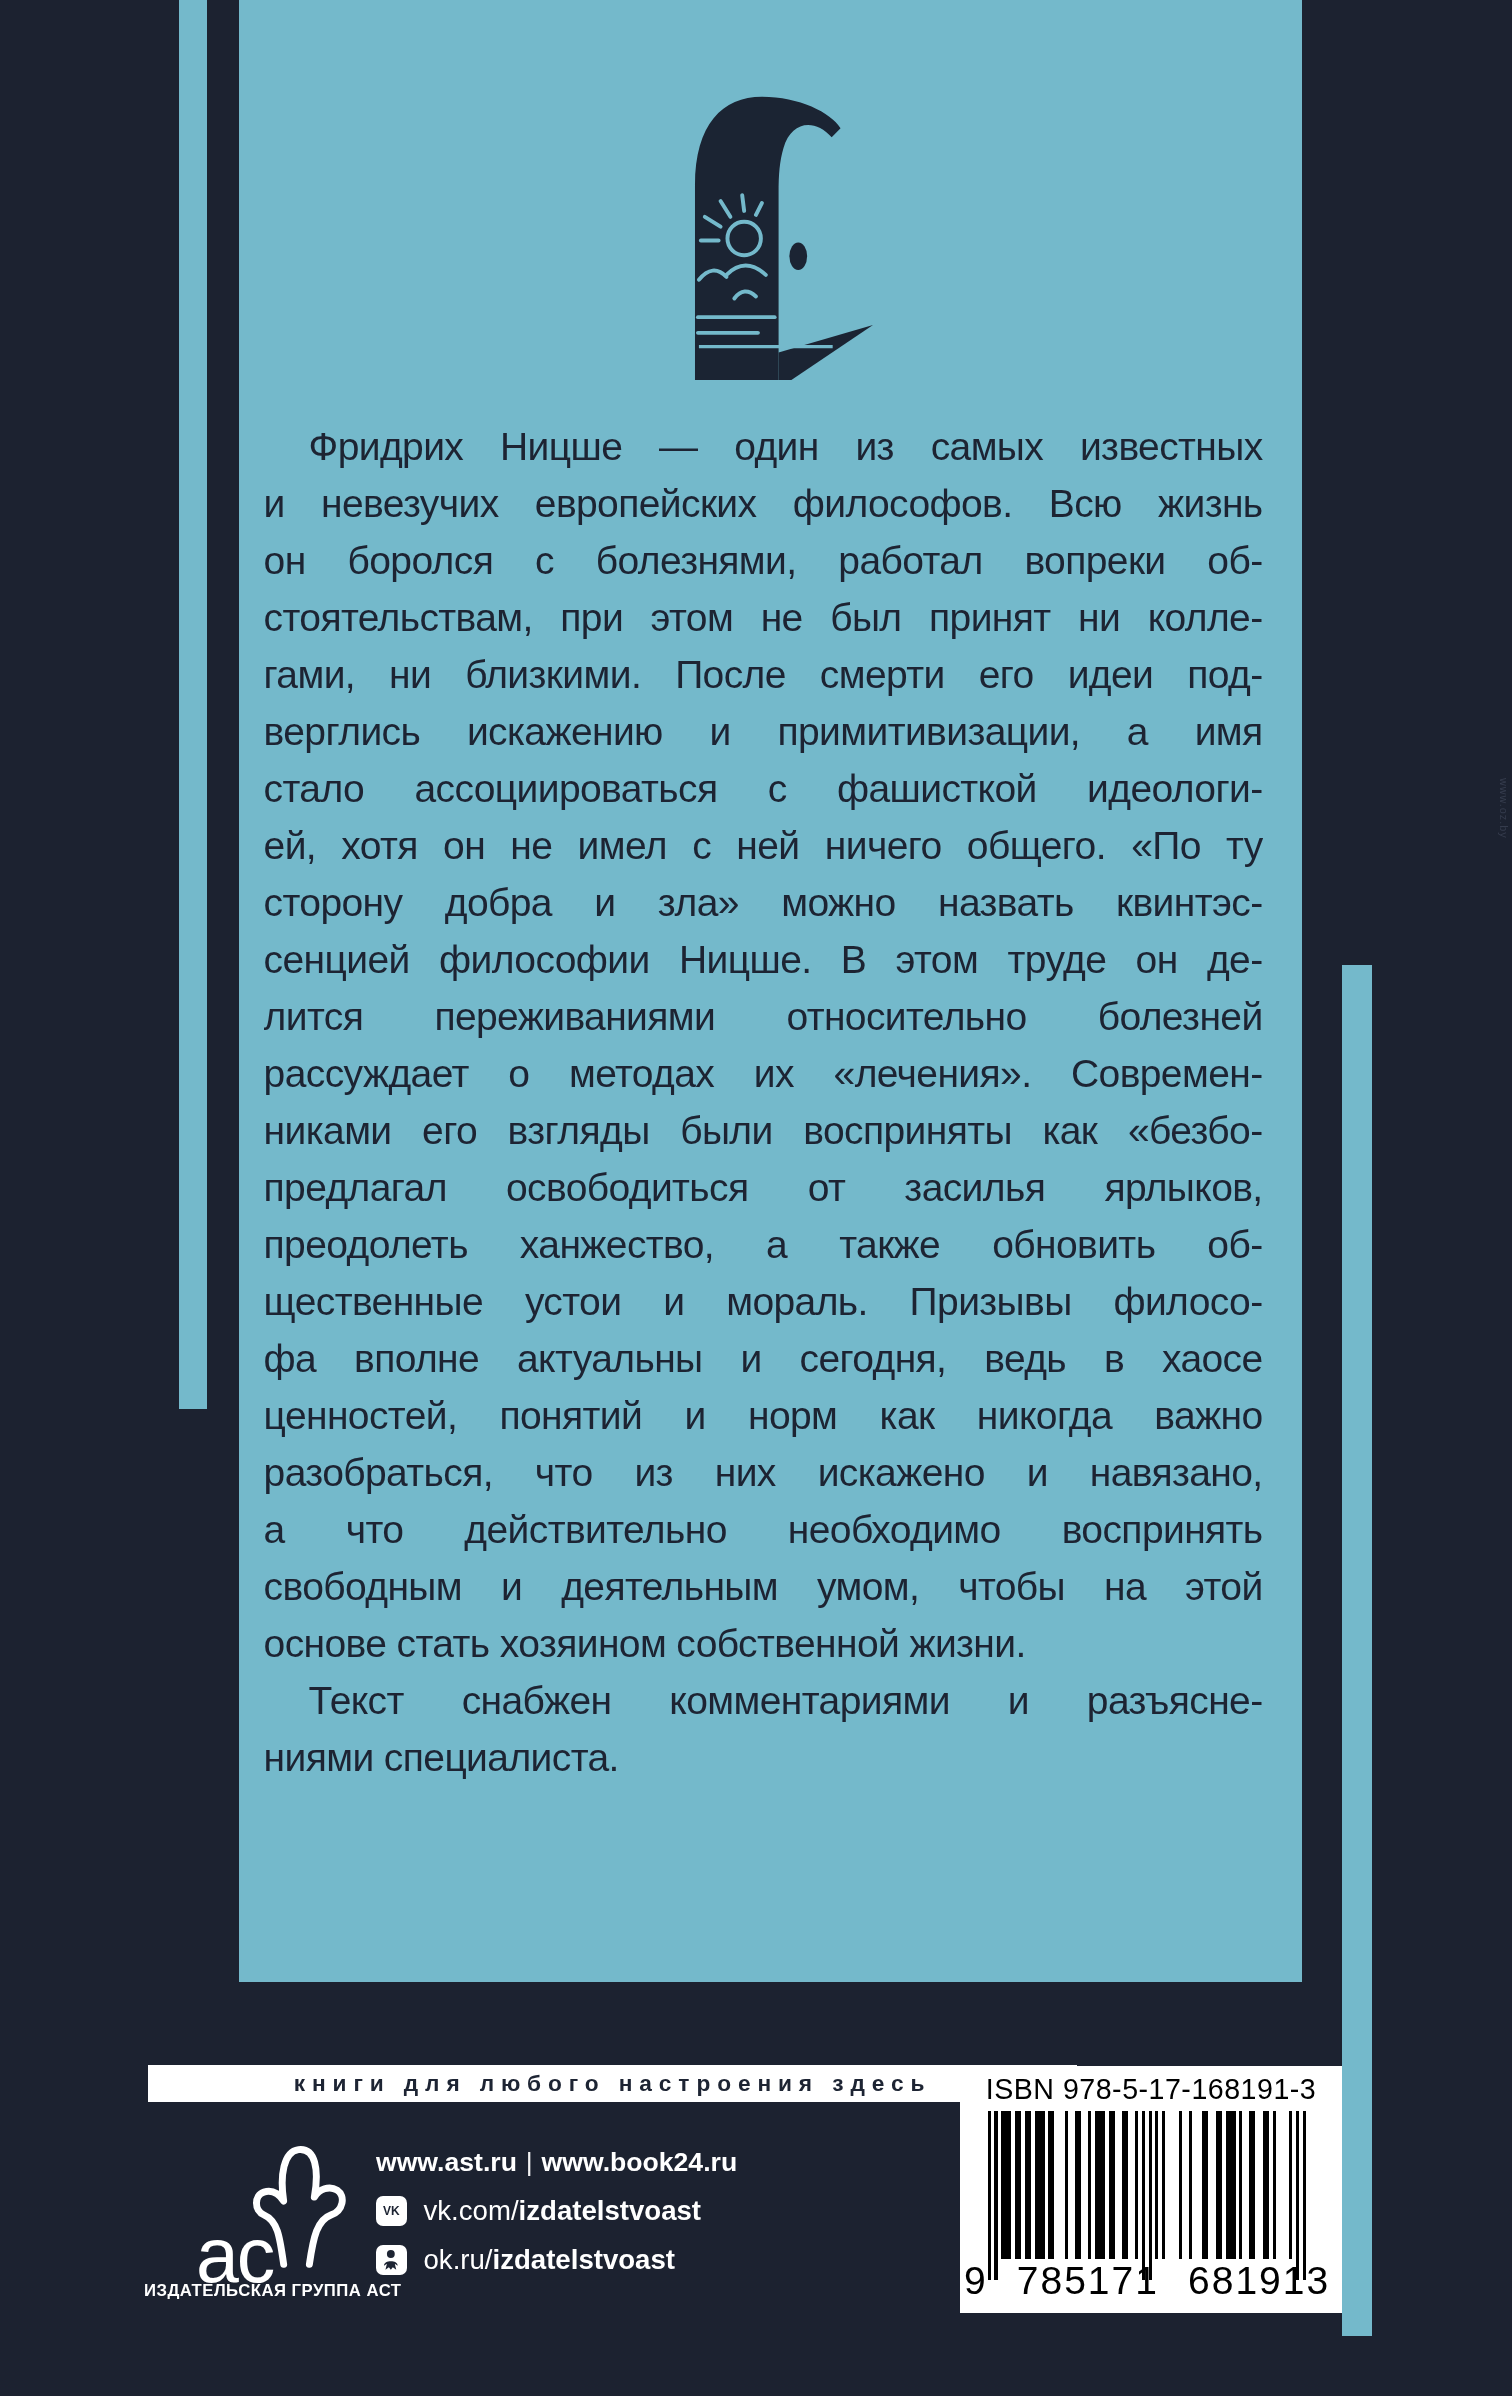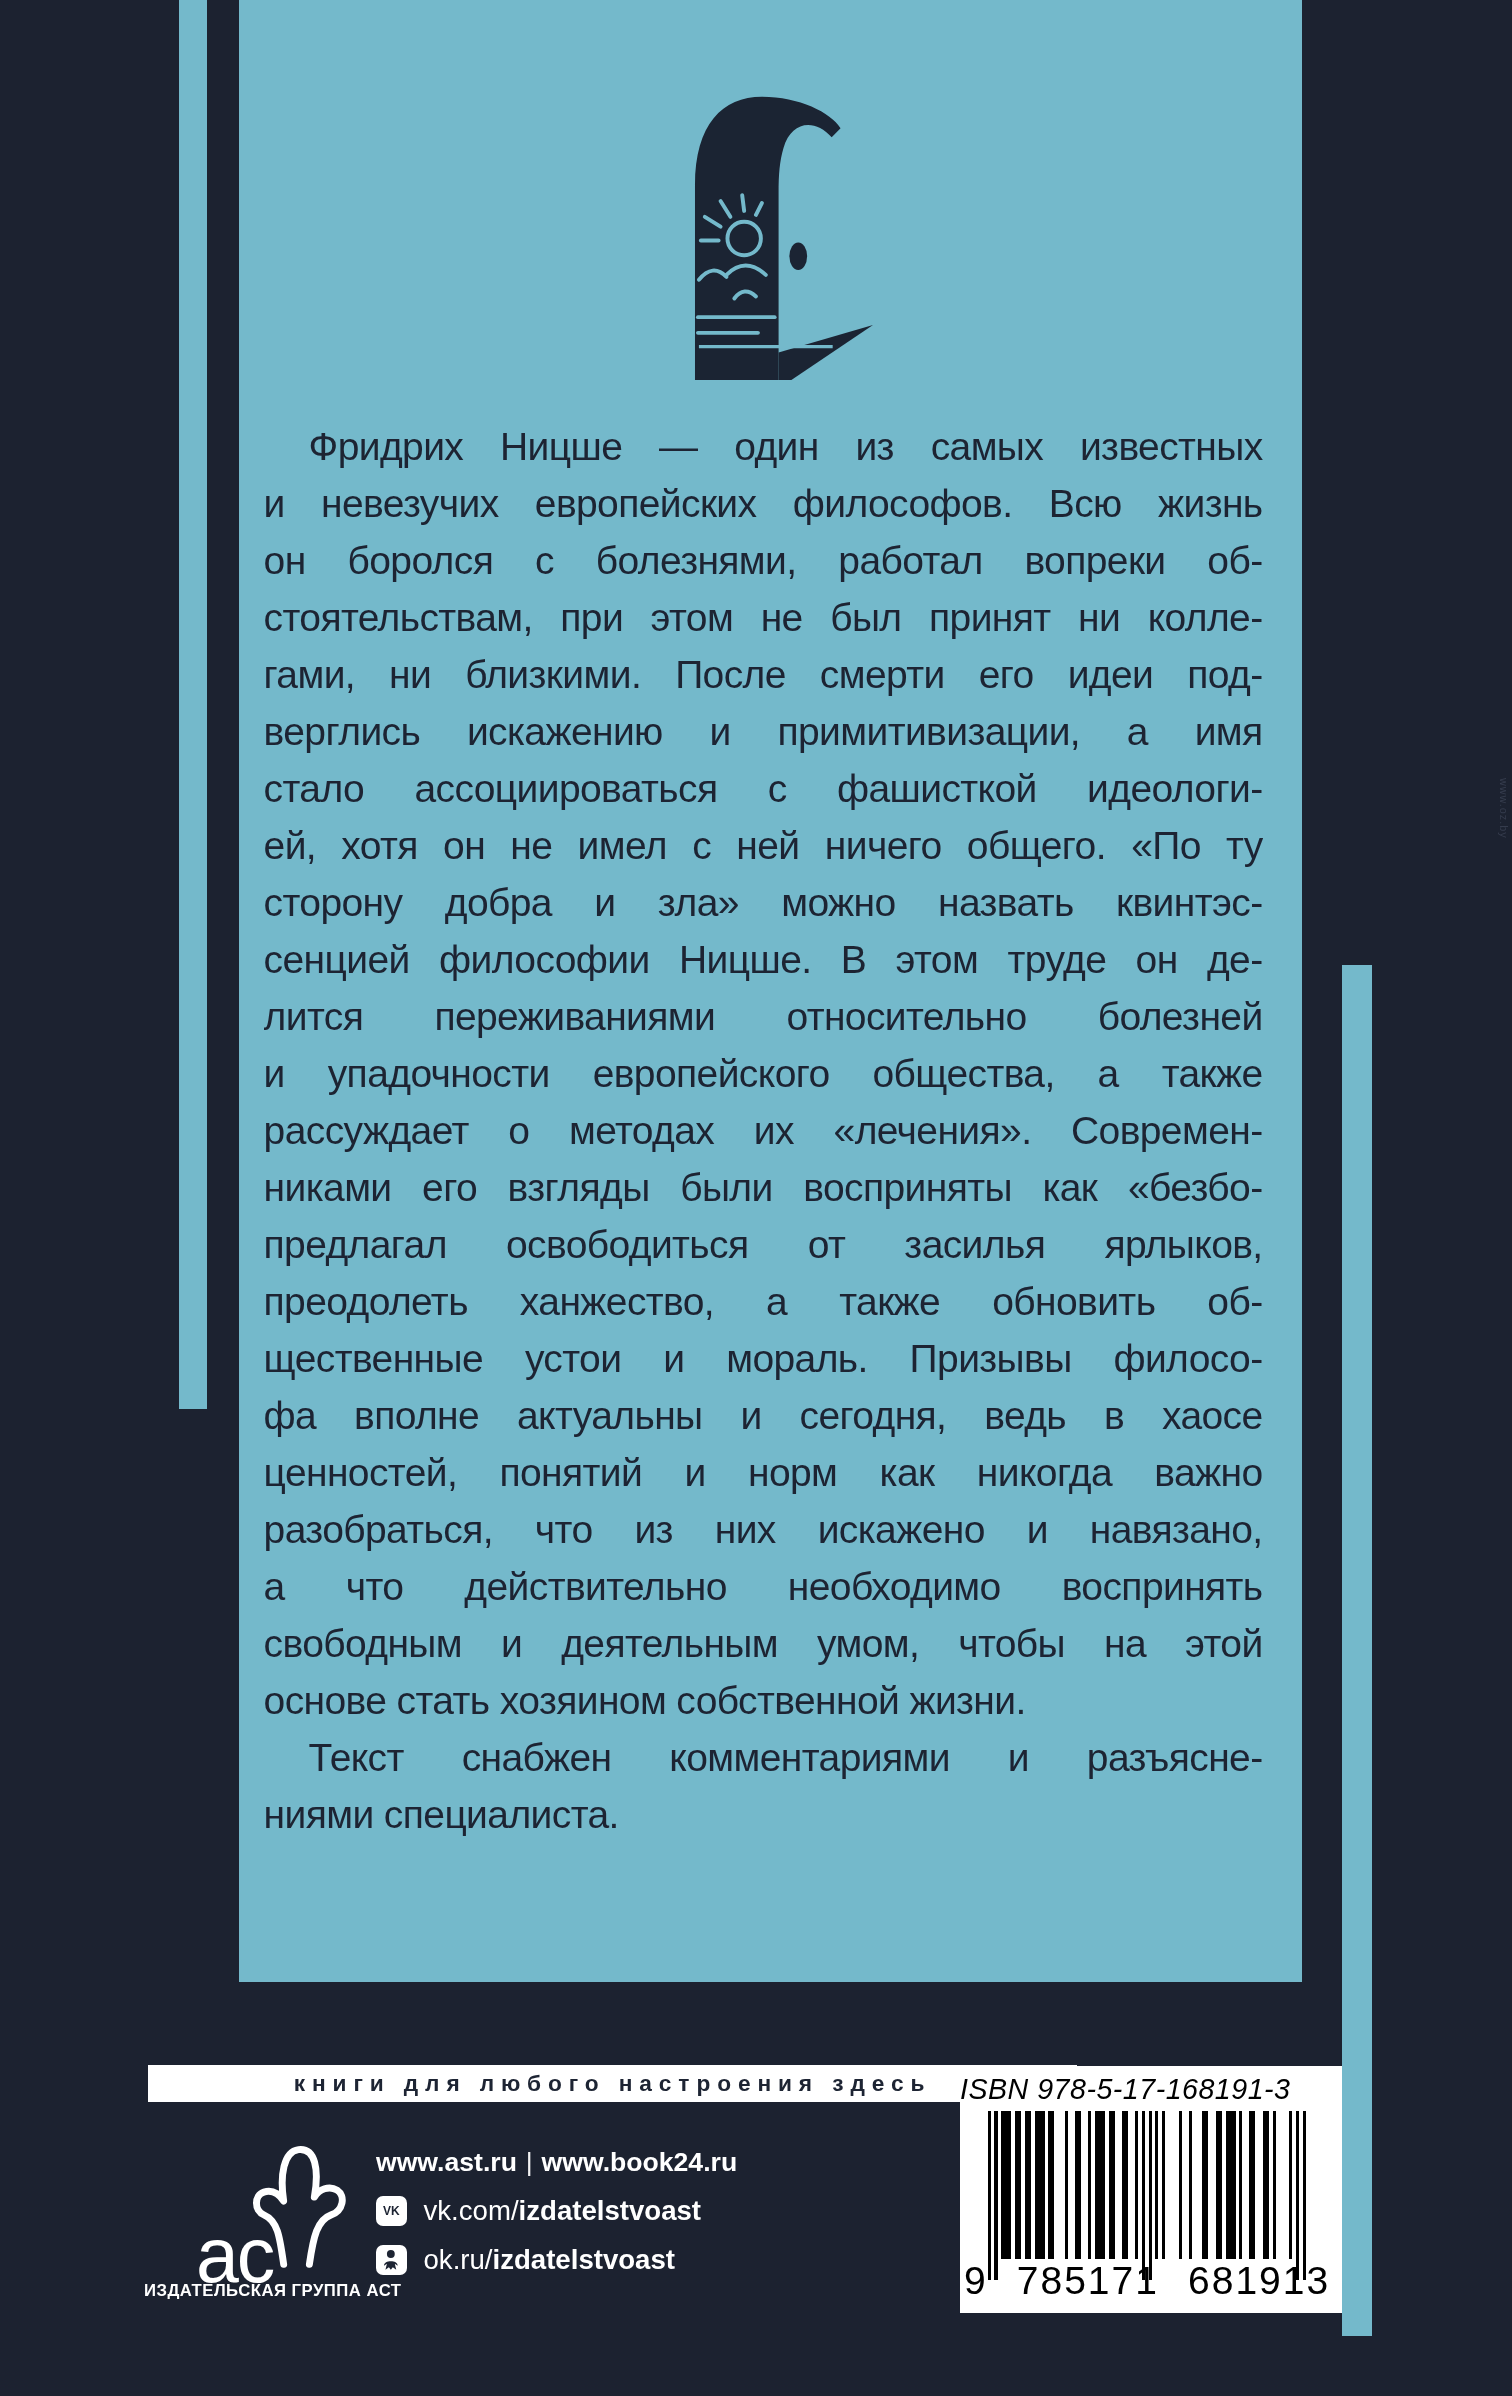--- a/index.html
+++ b/index.html
@@ -59,22 +59,22 @@
     font-weight:700;font-size:12px;margin-right:17px;flex:0 0 auto;
   }
   .social-text{font-size:27.6px;white-space:nowrap;}
   .social-text b{font-weight:700;}
   
   .isbn-box{
     position:absolute;left:960px;top:2066px;width:382px;height:247px;
     background:#ffffff;color:#000;
   }
   .isbn-label{
-    position:absolute;top:6.9px;left:0;right:0;
-    font-size:28.6px;letter-spacing:0.5px;white-space:nowrap;font-style:italic;
+    position:absolute;top:6.9px;left:0;right:0;text-align:center;
+    font-size:28.6px;letter-spacing:0.5px;white-space:nowrap;
   }
   .barcode{position:absolute;left:27.6px;top:45px;width:329px;height:148px;}
   .barcode .bar{position:absolute;top:0;background:#000;height:148px;}
   .barcode .bar.guard{height:169px;}
   .barcode-digits{
     position:absolute;left:0;right:0;top:193px;height:47px;
     display:flex;justify-content:space-between;align-items:flex-start;
     padding:0 11.8px 0 3.9px;font-size:39px;letter-spacing:2px;
   }
   
@@ -121,21 +121,20 @@
         <div class="line">и невезучих европейских философов. Всю жизнь</div>
         <div class="line">он боролся с болезнями, работал вопреки об-</div>
         <div class="line">стоятельствам, при этом не был принят ни колле-</div>
         <div class="line">гами, ни близкими. После смерти его идеи под-</div>
         <div class="line">верглись искажению и примитивизации, а имя</div>
         <div class="line">стало ассоциироваться с фашисткой идеологи-</div>
         <div class="line">ей, хотя он не имел с ней ничего общего. «По ту</div>
         <div class="line">сторону добра и зла» можно назвать квинтэс-</div>
         <div class="line">сенцией философии Ницше. В этом труде он де-</div>
         <div class="line">лится переживаниями относительно болезней</div>
-        <div class="line">и упадочности европейского общества, а также</div>
         <div class="line">рассуждает о методах их «лечения». Современ-</div>
         <div class="line">никами его взгляды были восприняты как «безбо-</div>
         <div class="line">предлагал освободиться от засилья ярлыков,</div>
         <div class="line">преодолеть ханжество, а также обновить об-</div>
         <div class="line">щественные устои и мораль. Призывы филосо-</div>
         <div class="line">фа вполне актуальны и сегодня, ведь в хаосе</div>
         <div class="line">ценностей, понятий и норм как никогда важно</div>
         <div class="line">разобраться, что из них искажено и навязано,</div>
         <div class="line">а что действительно необходимо воспринять</div>
         <div class="line">свободным и деятельным умом, чтобы на этой</div>

